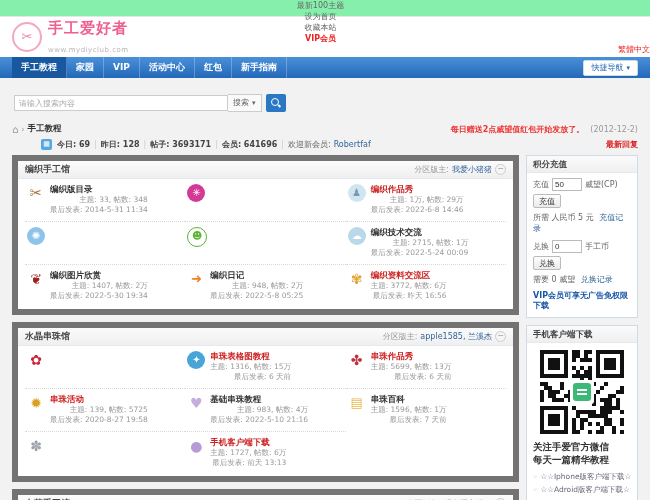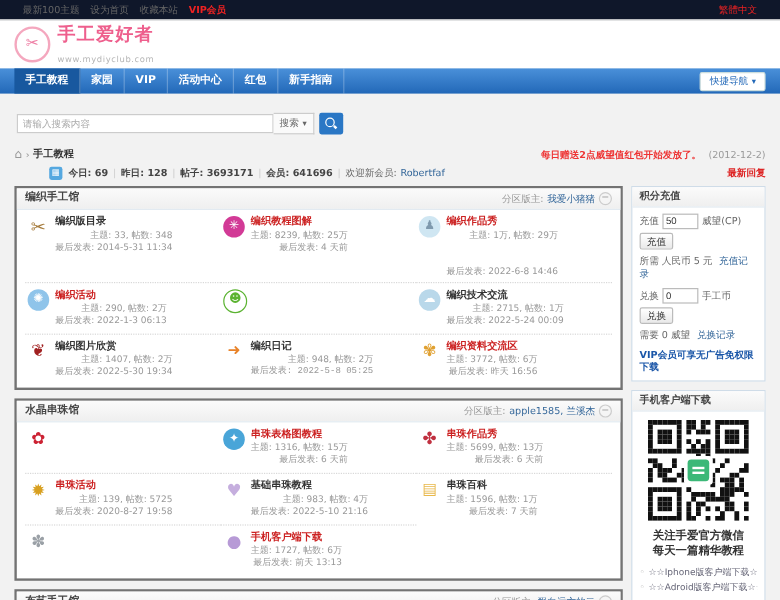--- a/index.html
+++ b/index.html
@@ -1,21 +1,21 @@
 <!DOCTYPE html>
 <html><head>
 <meta charset="utf-8">
 <style>
   html,body{margin:0;padding:0;}
   body{width:650px;height:500px;overflow:hidden;background:#f2f2f2;
        font-family:"DejaVu Sans","Liberation Sans",sans-serif;color:#333;}
   a{text-decoration:none;cursor:pointer;}
   
-  .topbar{height:16px;background:#0f172a;border-bottom:1px solid #e6e6e6;
-          display:flex;align-items:center;padding:0 19px;font-size:8px;color:#666;}
+  .topbar{height:16px;background:#86efac;border-bottom:1px solid #e6e6e6;
+          display:flex;align-items:center;padding:0 0;font-size:8px;color:#666;flex-direction:column;}
   .topbar a{color:#666;margin-right:9px;}
   .topbar .vip{color:#e22;font-weight:bold;}
   .topbar .lang{margin-left:auto;color:#e22;margin-right:0;}
   
   .header{height:40px;background:#fff;display:flex;align-items:center;padding:0 12px;}
   .logo{display:flex;align-items:center;}
   .logo-mark{width:26px;height:26px;border:2px solid #f4a7be;border-radius:50%;
              color:#ee7fa5;font-size:13px;line-height:26px;text-align:center;margin-right:6px;}
   .logo-name{font-size:15px;font-weight:bold;color:#ee5f8d;line-height:15px;letter-spacing:1px;}
   .logo-url{font-size:7px;color:#b5b5b5;letter-spacing:.5px;}
@@ -54,21 +54,21 @@
   .stats-icon::after{content:"▦";}
   .stats-row b{color:#444;}
   .stats-sep{color:#ccc;margin:0 4px;}
   .stats-row .user{color:#369;}
   .latest-reply{margin-left:auto;color:#d22;font-weight:bold;}
   
   .content{display:flex;margin:0 12px;gap:7px;align-items:flex-start;}
   .main-col{width:507px;flex:none;}
   .side-col{width:112px;flex:none;}
   
-  .fblock{background:#fff;border:2px solid #737373;margin-bottom:7px;}
+  .fblock{background:#fff;border:6px solid #737373;margin-bottom:7px;}
   .fhead{height:17px;line-height:17px;padding:0 7px;display:flex;align-items:center;
          background:linear-gradient(#fbfbfb,#efefef);border-bottom:1px solid #e2eaf1;}
   .fhead-title{font-size:9px;font-weight:bold;color:#444;}
   .fhead-right{margin-left:auto;font-size:8px;color:#999;display:flex;align-items:center;gap:3px;}
   .mod-names{color:#369;}
   .collapse-btn{width:9px;height:9px;border:1px solid #ccc;border-radius:50%;background:#f5f5f5;
                 color:#999;font-size:8px;line-height:8px;text-align:center;}
   .collapse-btn::after{content:"−";}
   .fgrid{display:grid;grid-template-columns:1fr 1fr 1fr;padding:0 7px 2px;}
   .fcell{display:flex;gap:5px;padding:5px 2px 4px;align-items:flex-start;min-height:33px;}
@@ -83,21 +83,21 @@
              background:linear-gradient(#fbfbfb,#efefef);border-bottom:1px solid #e2eaf1;}
   .sbox-body{padding:5px 6px 6px;font-size:8px;color:#666;}
   .credit-line{display:flex;align-items:center;gap:3px;margin-bottom:4px;flex-wrap:wrap;}
   .credit-input{width:24px;height:11px;border:1px solid #bbb;font-size:8px;padding:0 2px;color:#333;}
   .mini-btn{height:14px;border:1px solid #bbb;background:linear-gradient(#fff,#e9e9e9);
             border-radius:2px;font-size:8px;color:#333;padding:0 5px;cursor:pointer;}
   .credit-note{margin-bottom:6px;}
   .blue-link{color:#369;margin-left:3px;}
   .vip-note{color:#1a56a8;font-weight:bold;margin-top:3px;line-height:10px;}
   .qr-wrap{width:92px;margin:2px auto 4px;text-align:center;}
-  .qr-cap{text-align:center;font-size:9.5px;font-weight:bold;color:#333;line-height:13px;}
+  .qr-cap{text-align:left;font-size:9.5px;font-weight:bold;color:#333;line-height:13px;}
   .side-list{margin:4px 0 0;padding:0;list-style:none;}
   .side-list li{font-size:7.5px;color:#667;line-height:13px;white-space:nowrap;overflow:hidden;}
   .side-list li::before{content:"◦";color:#aaa;margin-right:3px;}
 </style>
 </head>
 <body>
 
 <div class="topbar">
   <a>最新100主题</a>
   <a>设为首页</a>
@@ -172,41 +172,31 @@
           <div class="fcell">
     <span class="ficon" style="color:#a67c3d;font-size:15px">✂</span>
     <span class="finfo">
       <a class="fname" style="color:#333">编织版目录</a>
       <span class="fstats" style="display:block;">主题: 33, 帖数: 348</span>
       <span class="flast" style="display:block;">最后发表: 2014-5-31 11:34</span>
     </span>
   </div>
           <div class="fcell">
     <span class="ficon" style="background:#d23a96;color:#fff">✳</span>
-    <span class="finfo">
-      <a class="fname" style="color:#c22">编织教程图解</a>
-      <span class="fstats" style="display:block;">主题: 8239, 帖数: 25万</span>
-      <span class="flast" style="display:block;">最后发表: 4 天前</span>
-    </span>
   </div>
           <div class="fcell">
     <span class="ficon" style="background:#cfe6f2;color:#7e99ad">♟</span>
     <span class="finfo">
       <a class="fname" style="color:#c22">编织作品秀</a>
       <span class="fstats" style="display:block;">主题: 1万, 帖数: 29万</span>
-      <span class="flast" style="display:block;margin-top:20px;">最后发表: 2022-6-8 14:46</span>
+      <span class="flast" style="display:block;">最后发表: 2022-6-8 14:46</span>
     </span>
   </div>
           <div class="fcell">
     <span class="ficon" style="background:#8fc4ea;color:#fff">✺</span>
-    <span class="finfo">
-      <a class="fname" style="color:#c22">编织活动</a>
-      <span class="fstats" style="display:block;">主题: 290, 帖数: 2万</span>
-      <span class="flast" style="display:block;">最后发表: 2022-1-3 06:13</span>
-    </span>
   </div>
           <div class="fcell">
     <span class="ficon" style="background:#fff;border:1px solid #5bb331;color:#5bb331;line-height:16px">☻</span>
   </div>
           <div class="fcell">
     <span class="ficon" style="background:#b9d8ea;color:#fff">☁</span>
     <span class="finfo">
       <a class="fname" style="color:#333">编织技术交流</a>
       <span class="fstats" style="display:block;">主题: 2715, 帖数: 1万</span>
       <span class="flast" style="display:block;">最后发表: 2022-5-24 00:09</span>
@@ -218,21 +208,21 @@
       <a class="fname" style="color:#333">编织图片欣赏</a>
       <span class="fstats" style="display:block;">主题: 1407, 帖数: 2万</span>
       <span class="flast" style="display:block;">最后发表: 2022-5-30 19:34</span>
     </span>
   </div>
           <div class="fcell">
     <span class="ficon" style="color:#e8832a;font-size:13px">➜</span>
     <span class="finfo">
       <a class="fname" style="color:#333">编织日记</a>
       <span class="fstats" style="display:block;">主题: 948, 帖数: 2万</span>
-      <span class="flast" style="display:block;font-family:Liberation Mono, monospace;">最后发表: 2022-5-8 05:25</span>
+      <span class="flast" style="display:block;">最后发表: 2022-5-8 05:25</span>
     </span>
   </div>
           <div class="fcell">
     <span class="ficon" style="color:#e0a030;font-size:14px">✾</span>
     <span class="finfo">
       <a class="fname" style="color:#c22">编织资料交流区</a>
       <span class="fstats" style="display:block;">主题: 3772, 帖数: 6万</span>
       <span class="flast" style="display:block;">最后发表: 昨天 16:56</span>
     </span>
   </div>

